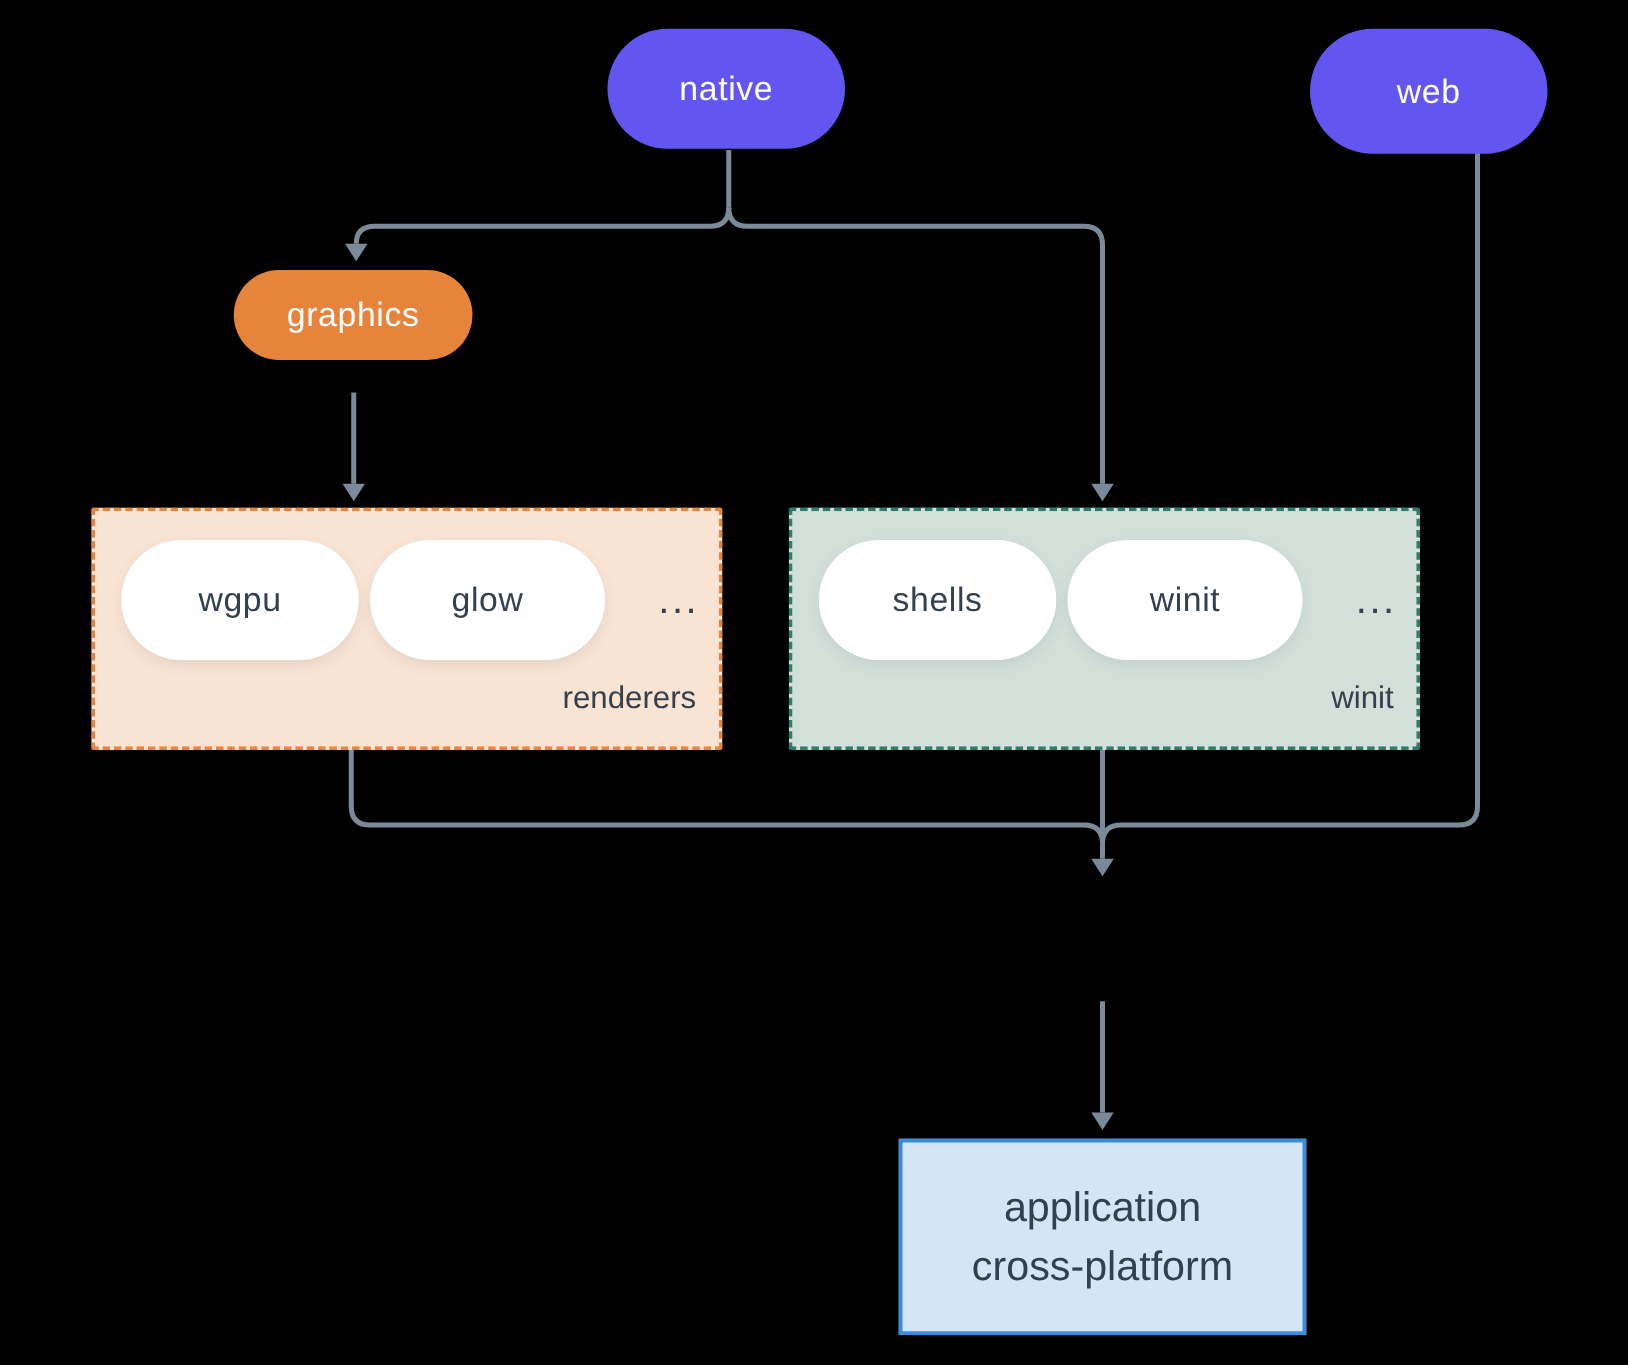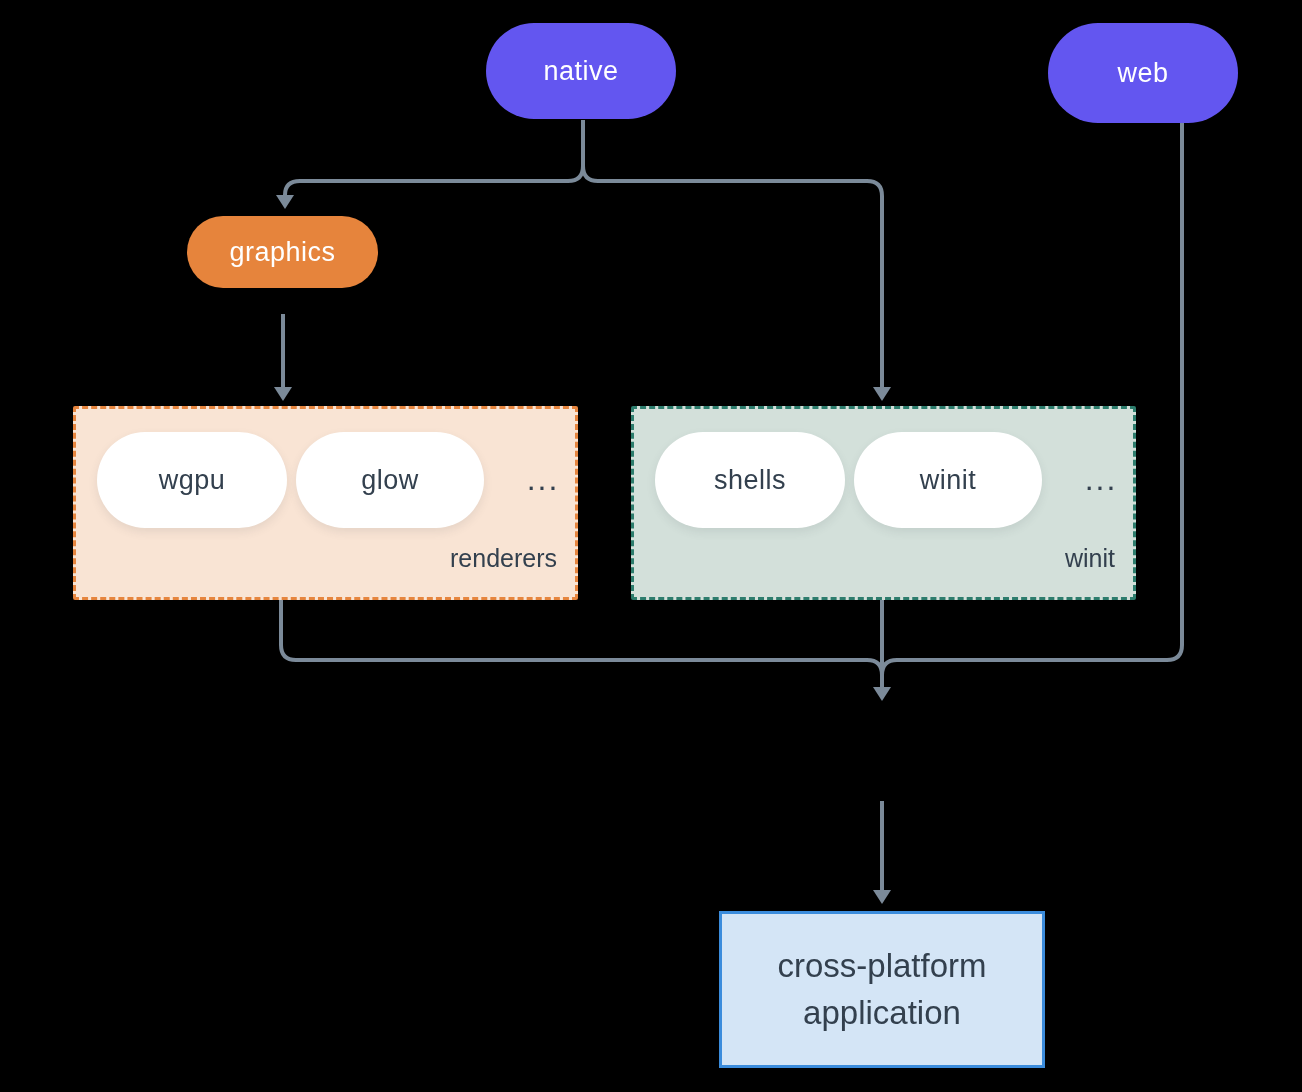--- a/index.html
+++ b/index.html
@@ -153,17 +153,17 @@
     </div>
     <div class="pill white second">
       <span>winit</span>
     </div>
     <div class="ellipsis">...</div>
     <div class="group-label">winit</div>
   </div>
 
 
   <div class="app-box">
+    <span>application</span>
     <span>cross-platform</span>
-    <span>application</span>
   </div>
 
 </div>
 
 </body></html>

